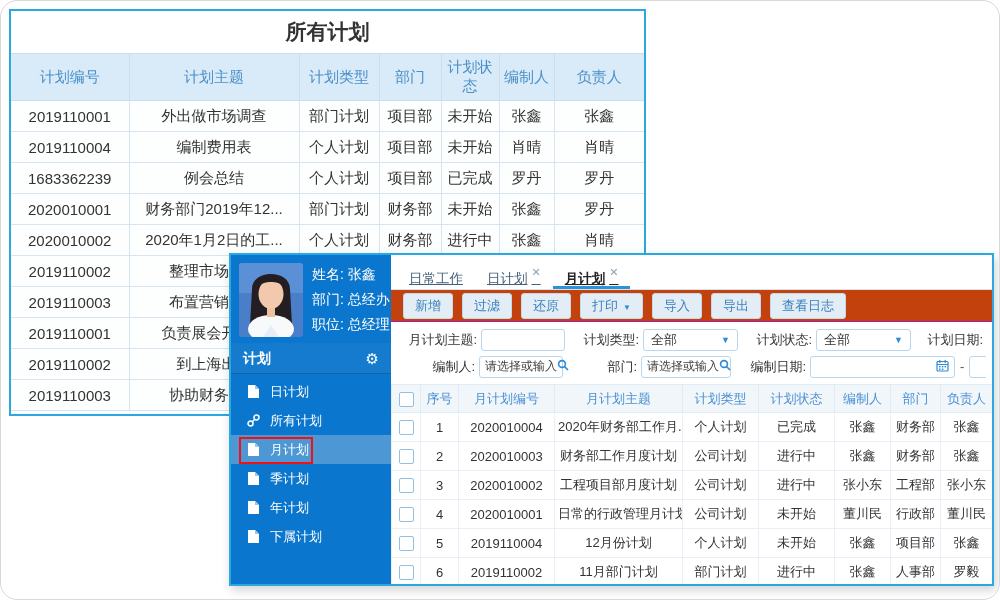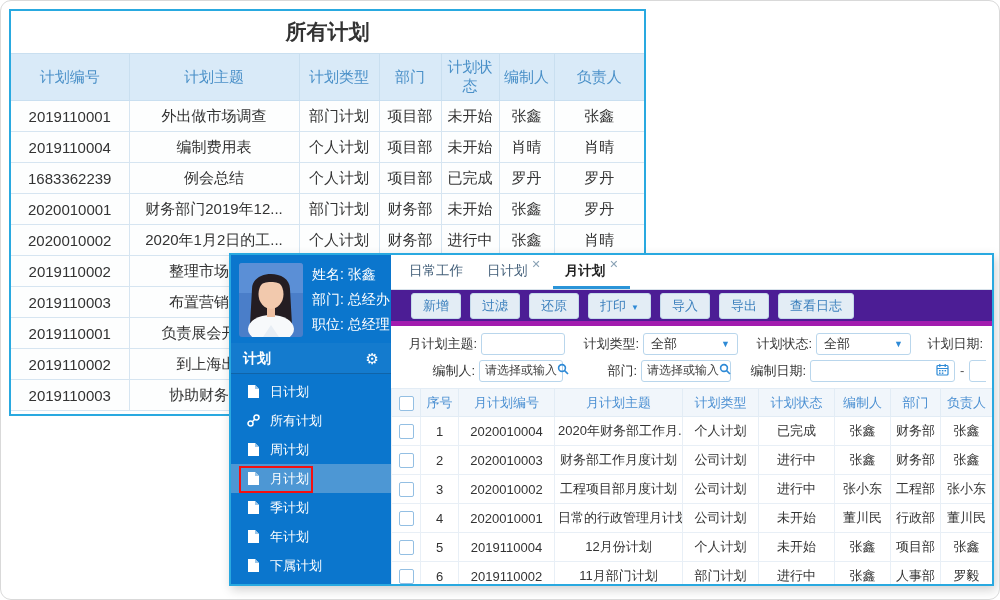--- a/index.html
+++ b/index.html
@@ -1,17 +1,17 @@
 <!DOCTYPE html>
 <html><head>
 <meta charset="utf-8">
 <style>
   html,body{margin:0;padding:0;background:#fff;}
   body{font-family:"Liberation Sans","DejaVu Sans",sans-serif;}
-  .screen{position:relative;width:1000px;height:600px;background:#fff;border:1px solid #d9d9d9;border-radius:11px;box-sizing:border-box;overflow:hidden;}
+  .screen{position:relative;width:1000px;height:600px;background:#fff;border:1px solid #d9d9d9;border-radius:17px;box-sizing:border-box;overflow:hidden;}
 
   
   .bg-window{position:absolute;left:8px;top:8px;width:637px;height:407px;border:2px solid #29a9e0;background:#fff;box-sizing:border-box;}
   .bg-title{height:42px;line-height:42px;text-align:center;font-size:21px;font-weight:bold;color:#333;}
   table.bg-table{width:100%;border-collapse:collapse;table-layout:fixed;}
   table.bg-table th{height:46px;background:#d9eaf8;color:#4a90c8;font-weight:normal;font-size:15px;border:1px solid #c9dff0;padding:0 2px;}
   table.bg-table td{height:30px;font-size:15px;color:#333;text-align:center;border:1px solid #d6e5f1;padding:0 2px;overflow:hidden;white-space:nowrap;background:#fdfefe;}
   table.bg-table tr td:first-child,table.bg-table tr th:first-child{border-left:none;}
   table.bg-table tr td:last-child,table.bg-table tr th:last-child{border-right:none;}
   table.bg-table thead th{border-top:1px solid #c9dff0;}
@@ -27,24 +27,24 @@
   .gear{font-size:15px;cursor:pointer;line-height:1;}
   .menu{flex:1;padding-top:3px;}
   .menu-item{position:relative;height:29px;display:flex;align-items:center;gap:10px;padding-left:15px;font-size:13px;cursor:pointer;white-space:nowrap;}
   .menu-item.active{background:#4d97d4;}
   .mi-icon{display:inline-flex;width:14px;justify-content:center;}
   .red-box{position:absolute;left:8px;top:2px;width:70px;height:23px;border:2px solid #f50f10;pointer-events:none;}
 
   
   .main{flex:1;display:flex;flex-direction:column;overflow:hidden;background:#fff;min-width:0;}
   .tabbar{height:34px;flex:0 0 34px;display:flex;align-items:stretch;padding-left:6px;border-bottom:1px solid #d8e2ea;background:#fff;}
-  .tab{padding:0 12px;line-height:32px;font-size:13.5px;color:#44607a;cursor:pointer;position:relative;white-space:nowrap;}
+  .tab{padding:8px 12px;line-height:32px;font-size:13.5px;color:#44607a;cursor:pointer;position:relative;white-space:nowrap;text-decoration:underline;}
   .tab.active{color:#222;font-weight:bold;border-bottom:3px solid #2a94d8;}
   .tab-close{font-size:11px;color:#8aa2b5;position:relative;top:-7px;margin-left:4px;cursor:pointer;}
-  .toolbar{height:31px;flex:0 0 31px;display:flex;align-items:center;gap:9px;padding:0 20px;background:#4c1d95;border-bottom:5px solid #a21caf;}
+  .toolbar{height:31px;flex:0 0 31px;display:flex;align-items:center;gap:9px;padding:0 12px;background:#c2410c;border-bottom:1px solid #a21caf;}
   .btn{background:#e3edf5;border:1px solid #c3d9ea;color:#3c80bd;font-size:13px;border-radius:3px;padding:3px 11px;cursor:pointer;white-space:nowrap;font-family:inherit;}
   .btn .caret{font-size:8px;margin-left:5px;color:#2e8ad6;}
   .filters{flex:0 0 58px;padding:4px 6px 0 6px;overflow:hidden;}
   .filter-row{display:flex;align-items:center;height:27px;font-size:13px;color:#333;white-space:nowrap;overflow:hidden;}
   .f-label{text-align:right;flex:none;}
   .f-input{height:22px;border:1px solid #b9d6ec;border-radius:3px;background:#fff;box-sizing:border-box;font-size:12px;padding:0 5px;color:#333;flex:none;font-family:inherit;min-width:0;}
   .f-input::placeholder{color:#b3bcc4;font-size:12px;}
   .f-select{height:22px;border:1px solid #b9d6ec;border-radius:3px;background:#fff;box-sizing:border-box;display:flex;align-items:center;justify-content:space-between;padding:0 7px;flex:none;cursor:pointer;}
   .f-select .caret{font-size:9px;color:#2e8ad6;}
   .icon-input{display:flex;align-items:center;justify-content:space-between;padding:0 5px;cursor:text;}
@@ -223,29 +223,20 @@
           <span class="mi-icon">
             <svg width="13" height="13" viewBox="0 0 14 14">
                 <g stroke="#fff" stroke-width="1.7" fill="none">
                   <circle cx="3.8" cy="10.2" r="2.7"></circle>
                   <circle cx="10.2" cy="3.8" r="2.7"></circle>
                   <path d="M5.7 8.3 L8.3 5.7"></path>
                 </g>
               </svg>
           </span>
           <span>所有计划</span>
-        </div>
-        <div class="menu-item">
-          <span class="mi-icon">
-            <svg width="11" height="13" viewBox="0 0 11 13">
-                <path d="M0 0 h7 l4 4 v9 h-11 z" fill="#fff"></path>
-                <path d="M7 0 l4 4 h-4 z" fill="#9cc6e8"></path>
-              </svg>
-          </span>
-          <span>周计划</span>
         </div>
         <div class="menu-item active">
           <span class="mi-icon">
             <svg width="11" height="13" viewBox="0 0 11 13">
                 <path d="M0 0 h7 l4 4 v9 h-11 z" fill="#fff"></path>
                 <path d="M7 0 l4 4 h-4 z" fill="#9cc6e8"></path>
               </svg>
           </span>
           <span>月计划</span>
           <span class="red-box"></span>

